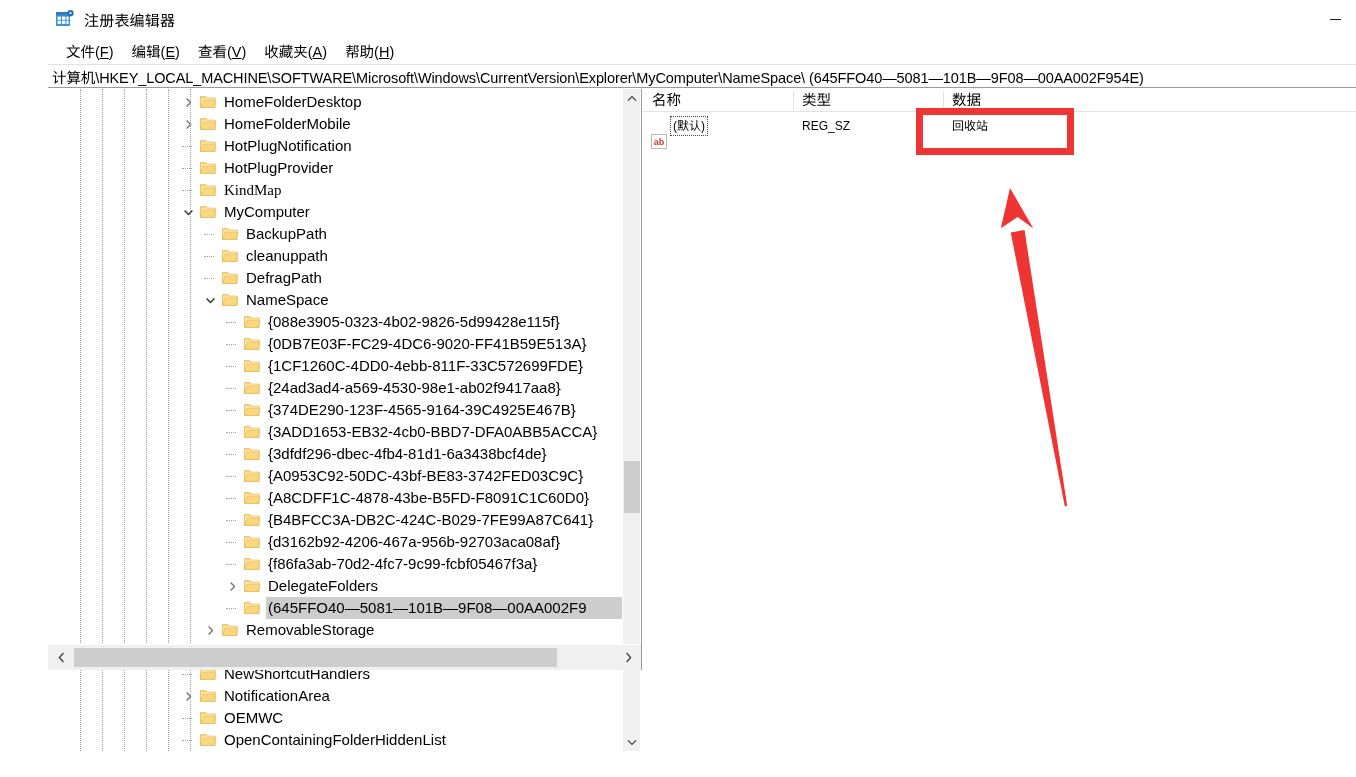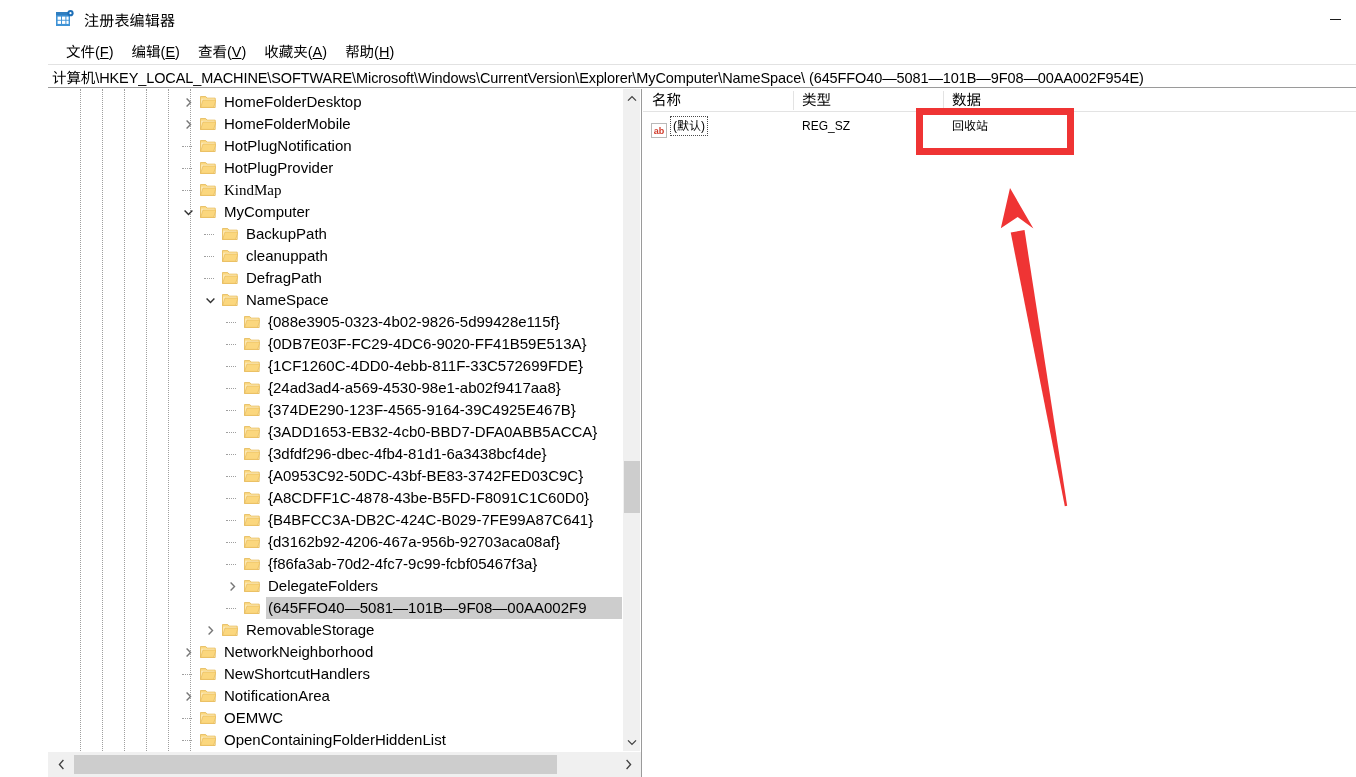--- a/index.html
+++ b/index.html
@@ -116,21 +116,21 @@
     position: absolute;
     left: 0; top: 89px;
     width: 1356px;
     height: 688px;
     background: #ffffff;
   }
   .tree-pane {
     position: absolute;
     left: 0; top: 0;
     width: 594px;
-    height: 688px;
+    height: 581px;
     background: #ffffff;
     border-right: 1px solid #9a9a9a;
     box-sizing: border-box;
   }
   .tree-scrollport {
     position: absolute;
     left: 0; top: 0;
     width: 575px;
     height: 662px;
     overflow: hidden;
@@ -772,21 +772,21 @@
     <div class="list-pane">
       <div class="list-header" id="list-header">
           <div class="col-head" style="left: 0px; width: 150px;"><span>名称</span></div>
           <div class="col-head" style="left: 150px; width: 150px;"><span>类型</span></div>
           <div class="col-sep" style="left: 150px;"></div>
           <div class="col-head" style="left: 300px; width: 370px;"><span>数据</span></div>
           <div class="col-sep" style="left: 300px;"></div>
         </div>
       <div id="list-rows">
           <div class="list-row" style="top: 26px;">
-            <div class="ab-icon" style="left: 8px; top: 8px;"><svg width="16" height="15" viewBox="0 0 16 15">
+            <div class="ab-icon" style="left: 8px; top: 19px;"><svg width="16" height="15" viewBox="0 0 16 15">
                 <rect x="0.5" y="0.5" width="15" height="14" fill="#ffffff" stroke="#b9b9b9"></rect>
                 <text x="8" y="11" text-anchor="middle" font-family="Liberation Sans, sans-serif" font-size="9" font-weight="bold" fill="#d03a2a">ab</text>
               </svg></div>
             <div class="cell" style="left: 27px;"><span class="focus-box">(默认)</span></div>
             <div class="cell" style="left: 159px;">REG_SZ</div>
             <div class="cell" style="left: 309px;">回收站</div>
           </div>
         </div>
     </div>
   </div>

